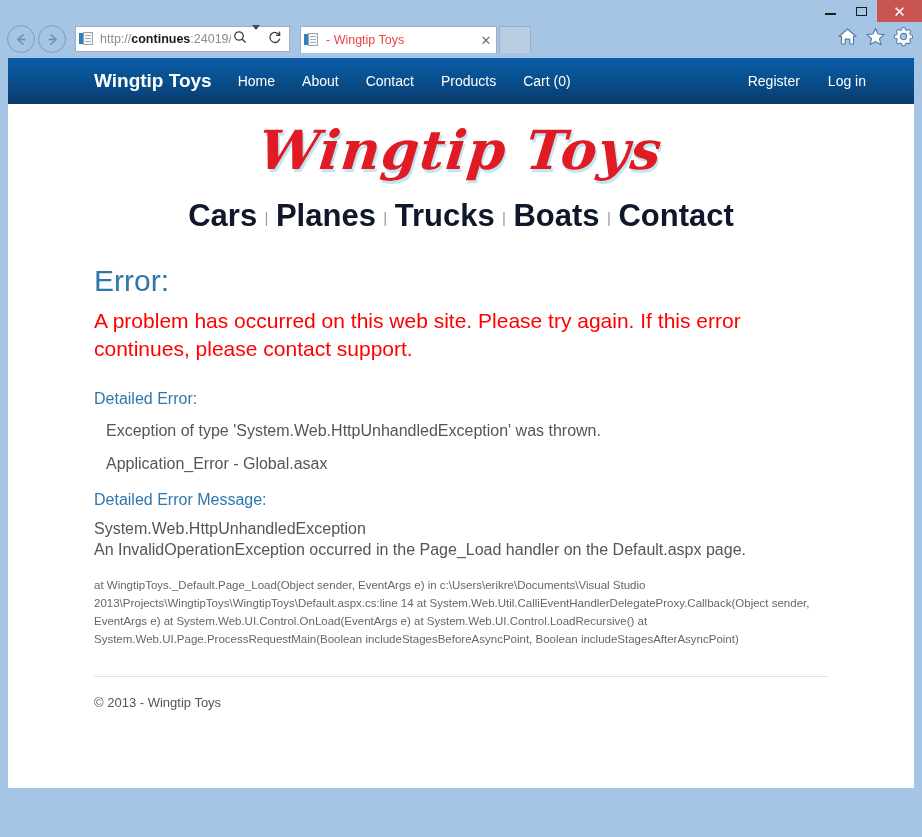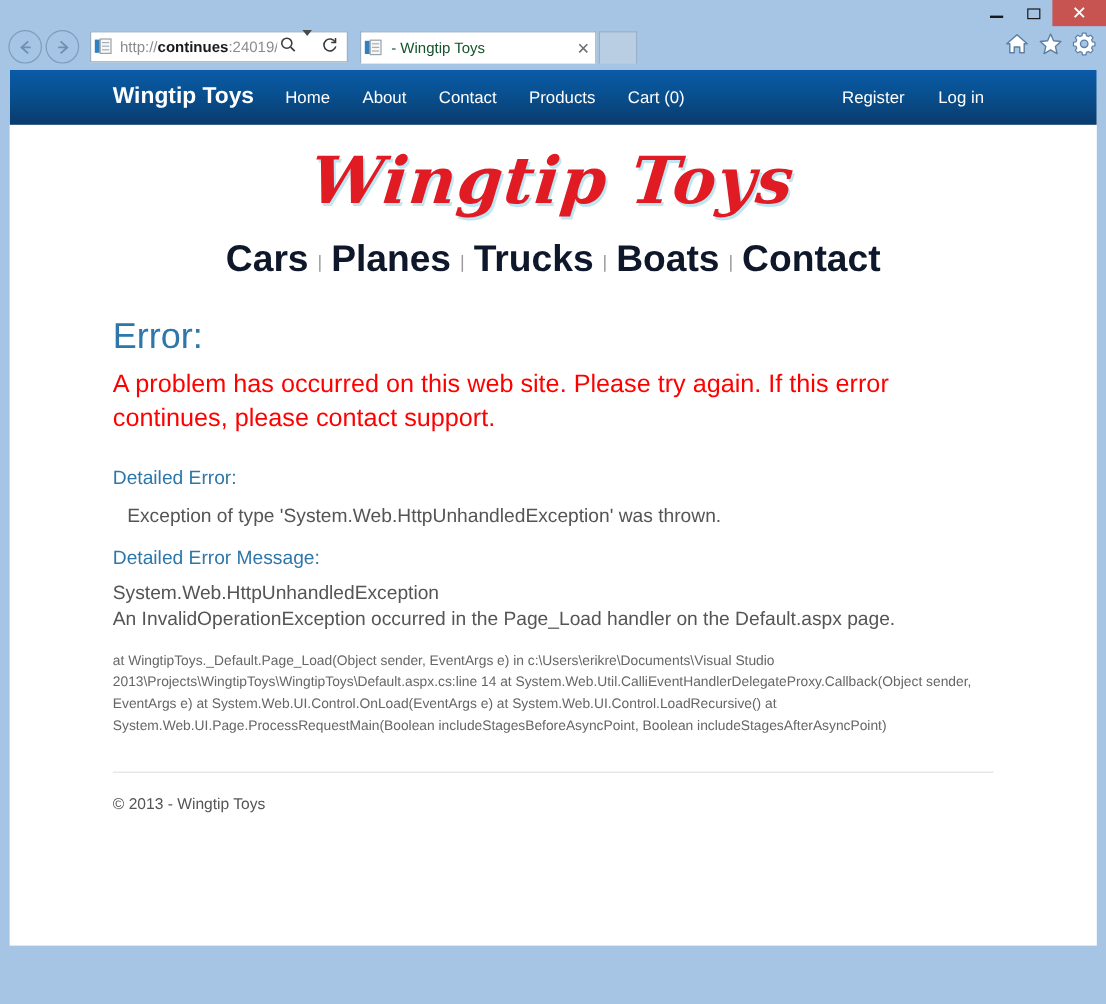--- a/index.html
+++ b/index.html
@@ -172,21 +172,21 @@
     border: 1px solid #9ab0c6;
     border-bottom: none;
     box-sizing: border-box;
     display: flex;
     align-items: center;
     cursor: pointer;
   }
   .tab-title {
     margin-left: 6px;
     font-size: 12.5px;
-    color: #14532d;
+    color: #ef4444;
     white-space: nowrap;
     overflow: hidden;
     flex: 1;
   }
   .tab-close {
     width: 20px;
     text-align: center;
     color: #6f6f6f;
     font-size: 13px;
     cursor: pointer;
@@ -252,21 +252,21 @@
     color: #ffffff;
     font-size: 14px;
     cursor: pointer;
     white-space: nowrap;
   }
   .navright {
     margin-left: auto;
     display: flex;
     align-items: center;
     gap: 28px;
-    padding-right: 94px;
+    padding-right: 48px;
   }
 
   
   .container {
     padding: 0 86px;
   }
   .logo-wrap {
     text-align: center;
     padding-top: 14px;
     padding-bottom: 4px;
@@ -488,20 +488,21 @@
         <span class="cat">Contact</span>
       </div>
 
       <h1 class="err-title">Error:</h1>
 
       <p class="err-message">A problem has occurred on this web site. Please try again. If this error continues, please contact support.</p>
 
       <h3 class="sub">Detailed Error:</h3>
       <p class="detail">Exception of type 'System.Web.HttpUnhandledException' was thrown.</p>
 
+      <p class="detail">Application_Error - Global.asax</p>
 
       <h3 class="sub">Detailed Error Message:</h3>
       <p class="detail-block">System.Web.HttpUnhandledException
 An InvalidOperationException occurred in the Page_Load handler on the Default.aspx page.</p>
 
       <p class="stack">at WingtipToys._Default.Page_Load(Object sender, EventArgs e) in c:\Users\erikre\Documents\Visual Studio 2013\Projects\WingtipToys\WingtipToys\Default.aspx.cs:line 14 at System.Web.Util.CalliEventHandlerDelegateProxy.Callback(Object sender, EventArgs e) at System.Web.UI.Control.OnLoad(EventArgs e) at System.Web.UI.Control.LoadRecursive() at System.Web.UI.Page.ProcessRequestMain(Boolean includeStagesBeforeAsyncPoint, Boolean includeStagesAfterAsyncPoint)</p>
 
       <hr class="footer-rule">
 
       <div class="footer">© 2013 - Wingtip Toys</div>

